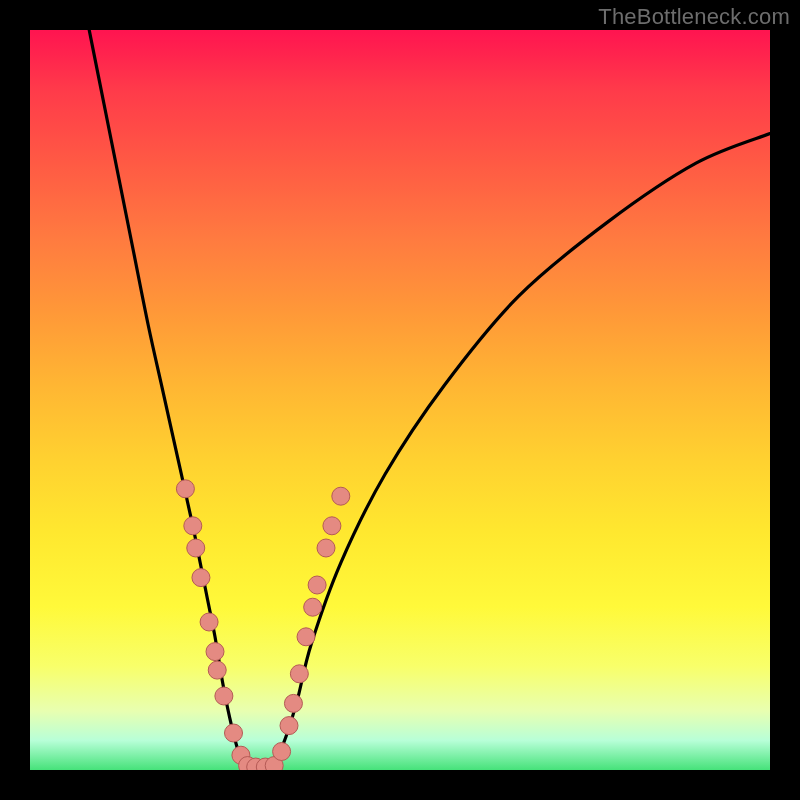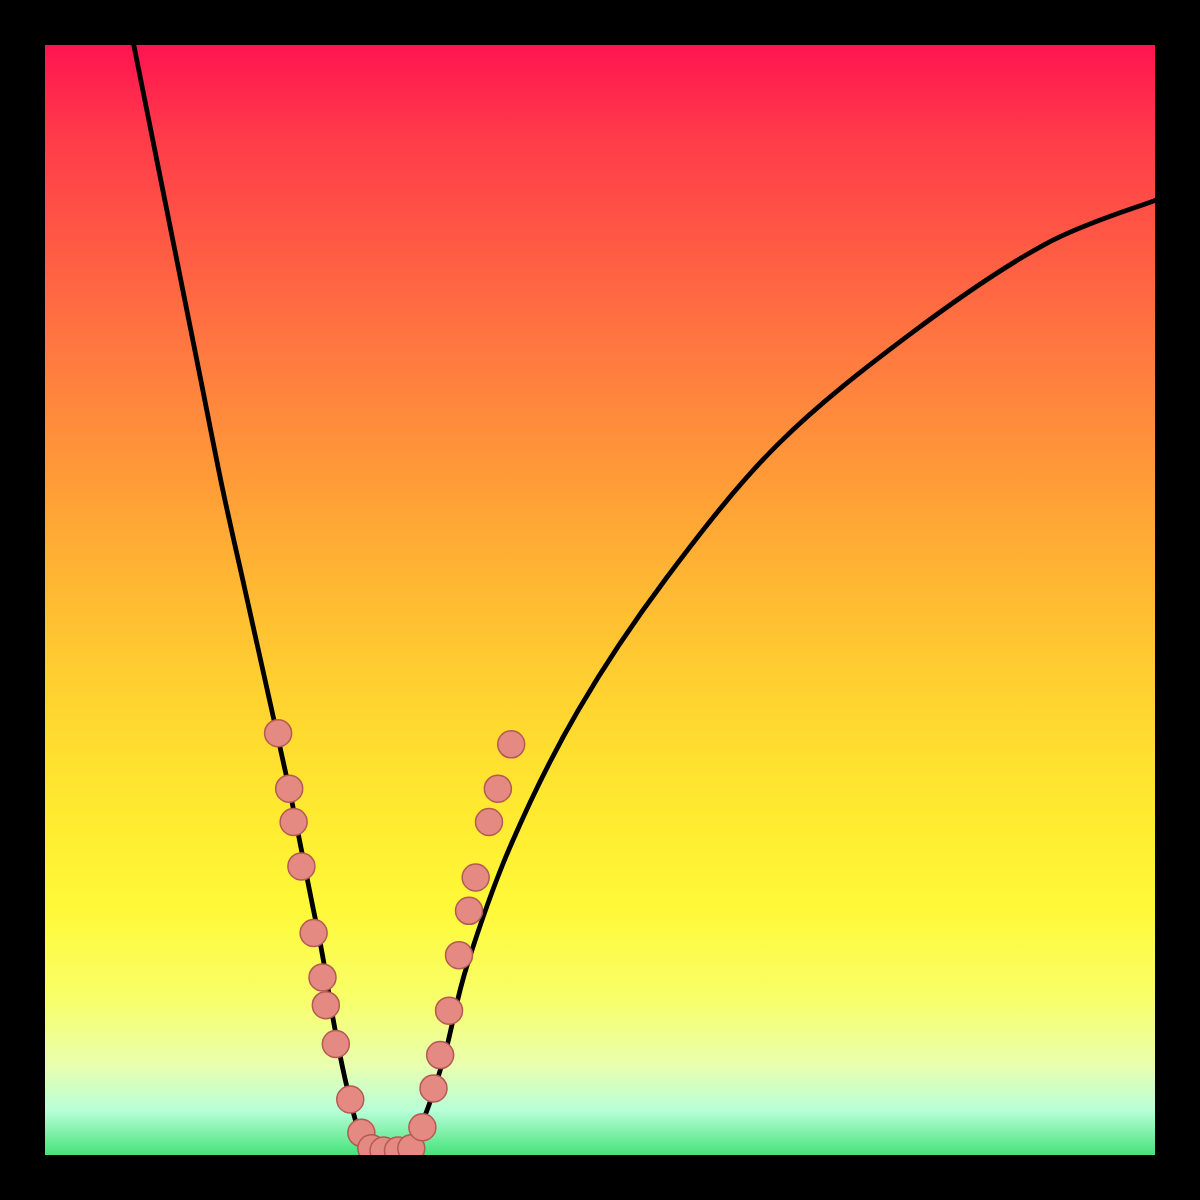--- a/index.html
+++ b/index.html
@@ -90,13 +90,14 @@
           <circle cx="269.36" cy="643.80" r="9" fill="#e48a82" stroke="#b45a55" stroke-width="1"></circle>
           <circle cx="276.02" cy="606.80" r="9" fill="#e48a82" stroke="#b45a55" stroke-width="1"></circle>
           <circle cx="282.68" cy="577.20" r="9" fill="#e48a82" stroke="#b45a55" stroke-width="1"></circle>
           <circle cx="287.12" cy="555.00" r="9" fill="#e48a82" stroke="#b45a55" stroke-width="1"></circle>
           <circle cx="296.00" cy="518.00" r="9" fill="#e48a82" stroke="#b45a55" stroke-width="1"></circle>
           <circle cx="301.92" cy="495.80" r="9" fill="#e48a82" stroke="#b45a55" stroke-width="1"></circle>
           <circle cx="310.80" cy="466.20" r="9" fill="#e48a82" stroke="#b45a55" stroke-width="1"></circle>
         </g>
     </svg>
   </div>
+  <div class="watermark">TheBottleneck.com</div>
 </div>
 
 </body></html>

